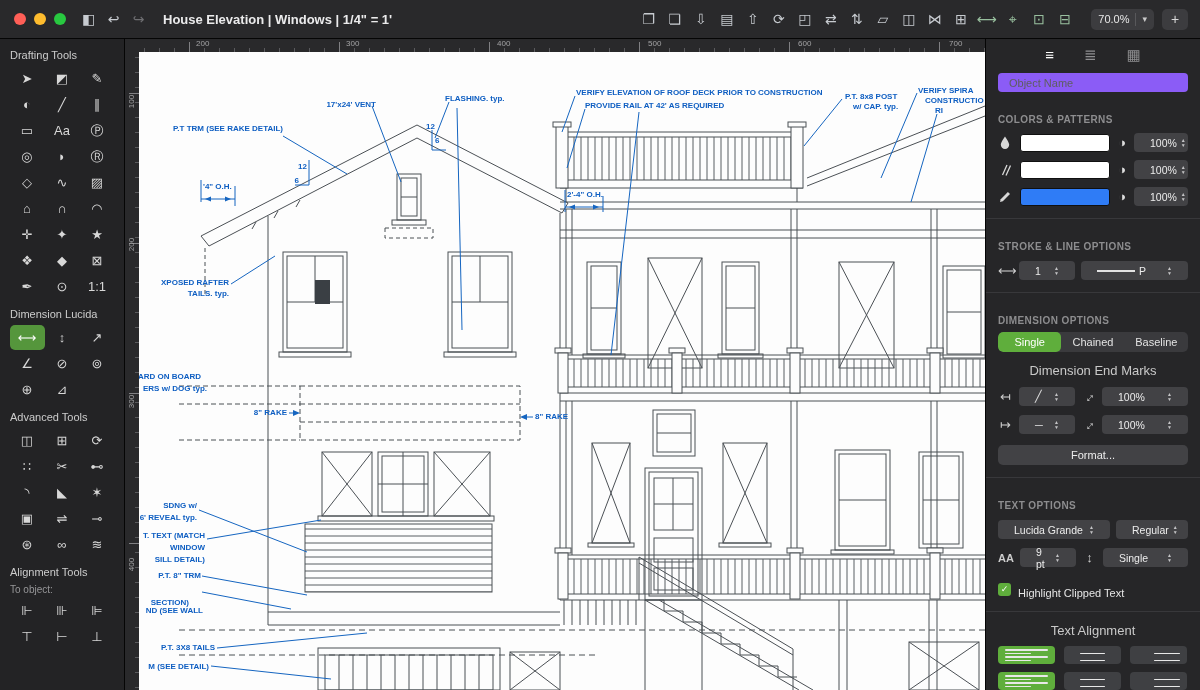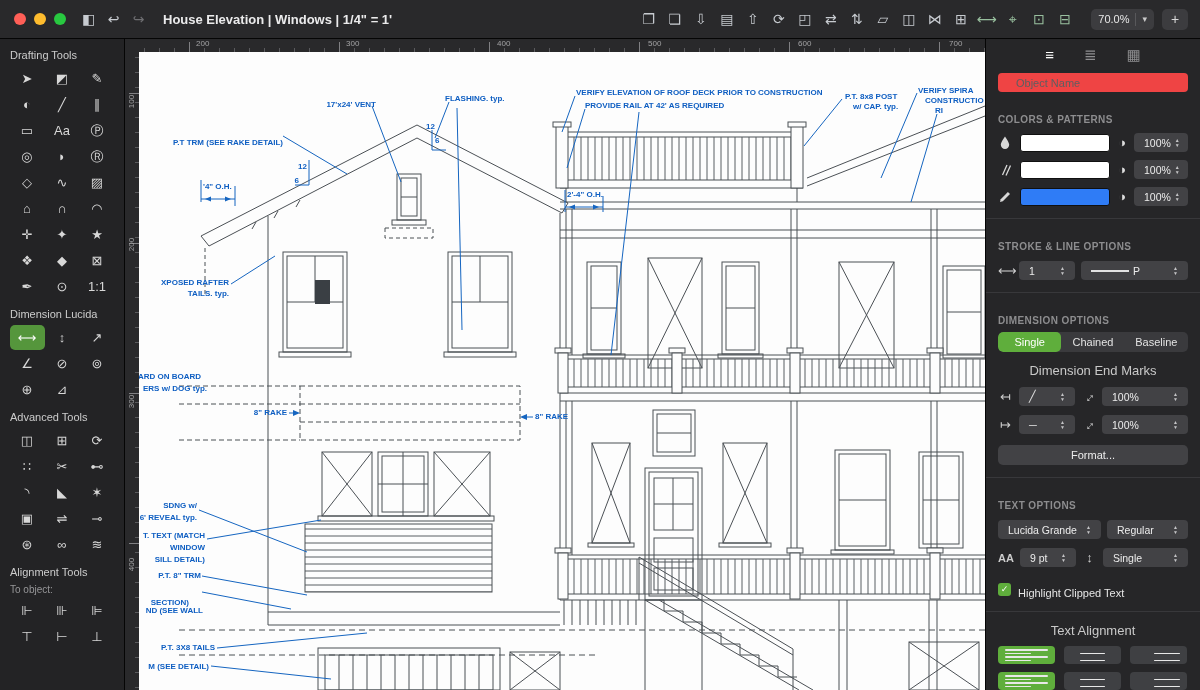--- a/index.html
+++ b/index.html
@@ -53,37 +53,37 @@
   .draw{position:absolute;left:14px;top:14px;right:0;bottom:0;overflow:hidden;background:#fdfdfd;}
   .ann{position:absolute;color:#0e5ec2;font-size:8px;font-weight:bold;white-space:nowrap;line-height:9px;}
 
   
   .panel{position:absolute;right:0;top:38px;bottom:0;width:215px;background:#262628;
          border-left:1px solid #050505;overflow:hidden;box-sizing:border-box;}
   .ptabs{height:33px;display:flex;align-items:center;justify-content:center;gap:30px;}
   .ptab{font-size:15px;color:#8e8e90;}
   .ptab.active{color:#ffffff;}
   .pbody{padding:2px 12px 0;}
-  .objname{width:100%;box-sizing:border-box;height:19px;background:#ef4444;border:none;
-           border-radius:4px;font-size:11px;padding:0 18px;color:#2f2f31;outline:none;
+  .objname{width:100%;box-sizing:border-box;height:19px;background:#8b5cf6;border:none;
+           border-radius:4px;font-size:11px;padding:0 11px;color:#2f2f31;outline:none;
            font-family:"Liberation Sans",sans-serif;}
   .objname::placeholder{color:#5e5e60;}
   .sec-title{font-size:10px;font-weight:bold;color:#8d8d8f;letter-spacing:.4px;margin:22px 0 6px;}
   .divider{height:1px;background:#38383b;margin:12px -12px 0;}
   .crow{display:flex;align-items:center;gap:8px;margin:8px 0;}
   .cicon{width:14px;display:flex;justify-content:center;align-items:center;}
   .swatch{flex:1;height:16px;border-radius:3px;border:1px solid #101010;}
   .contrast{font-size:13px;color:#dedede;line-height:1;}
   .dd{display:flex;align-items:center;background:#424245;border-radius:4px;height:19px;
-      padding:0 10px;font-size:10.5px;color:#ececec;gap:4px;box-sizing:border-box;}
+      padding:0 16px;font-size:10.5px;color:#ececec;gap:4px;box-sizing:border-box;}
   .chev{margin-left:auto;display:flex;flex-direction:column;align-items:center;gap:0;}
   .chev i{font-style:normal;font-size:5px;line-height:4.5px;color:#c4c4c6;}
   .w54{width:54px;flex:none;}
   .w56{width:56px;flex:none;}
-  .w72{width:81px;flex:none;}
+  .w72{width:72px;flex:none;}
   .grow{flex:1;}
   .row{display:flex;align-items:center;gap:6px;margin:9px 0;}
   .ricon{color:#cfcfcf;font-size:13px;width:15px;text-align:center;line-height:1;}
   .rot45{display:inline-block;transform:rotate(-45deg);}
   .ddline{width:38px;height:0;border-top:2px solid #e2e2e2;}
   .ddslash{font-size:11px;color:#e2e2e2;}
   .seg{display:flex;background:#3a3a3d;border-radius:5px;height:20px;overflow:hidden;margin-top:4px;}
   .seg span{flex:1;display:flex;align-items:center;justify-content:center;font-size:11px;color:#e3e3e3;}
   .seg span.active{background:#5fae3c;border-radius:5px;color:#fff;}
   .sublabel{font-size:13px;color:#c9c9c9;margin:11px 12px 5px;text-align:center;}
@@ -419,21 +419,21 @@
     <div id="annotations" style="position:absolute;left:0;top:0;right:0;bottom:0;pointer-events:none;">
         <div class="ann" style="left: 237px; top: 48px; transform: translateX(-100%);">17'x24' VENT</div>
         <div class="ann" style="left: 306px; top: 42px;">FLASHING. typ.</div>
         <div class="ann" style="left: 437px; top: 36px;">VERIFY ELEVATION OF ROOF DECK PRIOR TO CONSTRUCTION</div>
         <div class="ann" style="left: 446px; top: 49px;">PROVIDE RAIL AT 42' AS REQUIRED</div>
         <div class="ann" style="left: 706px; top: 40px;">P.T. 8x8 POST</div>
         <div class="ann" style="left: 714px; top: 50px;">w/ CAP. typ.</div>
         <div class="ann" style="left: 779px; top: 34px;">VERIFY SPIRA</div>
         <div class="ann" style="left: 786px; top: 44px;">CONSTRUCTIO</div>
         <div class="ann" style="left: 796px; top: 54px;">RI</div>
-        <div class="ann" style="left: 144px; top: 86px; transform: translateX(-100%);">P.T TRM (SEE RAKE DETAIL)</div>
+        <div class="ann" style="left: 144px; top: 72px; transform: translateX(-100%);">P.T TRM (SEE RAKE DETAIL)</div>
         <div class="ann" style="left: 287px; top: 70px;">12</div>
         <div class="ann" style="left: 296px; top: 84px;">6</div>
         <div class="ann" style="left: 168px; top: 110px; transform: translateX(-100%);">12</div>
         <div class="ann" style="left: 160px; top: 124px; transform: translateX(-100%);">6</div>
         <div class="ann" style="left: 64px; top: 130px;">'4" O.H.</div>
         <div class="ann" style="left: 428px; top: 138px;">2'-4" O.H.</div>
         <div class="ann" style="left: 90px; top: 226px; transform: translateX(-100%);">XPOSED RAFTER</div>
         <div class="ann" style="left: 90px; top: 237px; transform: translateX(-100%);">TAILS. typ.</div>
         <div class="ann" style="left: 62px; top: 320px; transform: translateX(-100%);">ARD ON BOARD</div>
         <div class="ann" style="left: 68px; top: 332px; transform: translateX(-100%);">ERS w/ DOG typ.</div>

